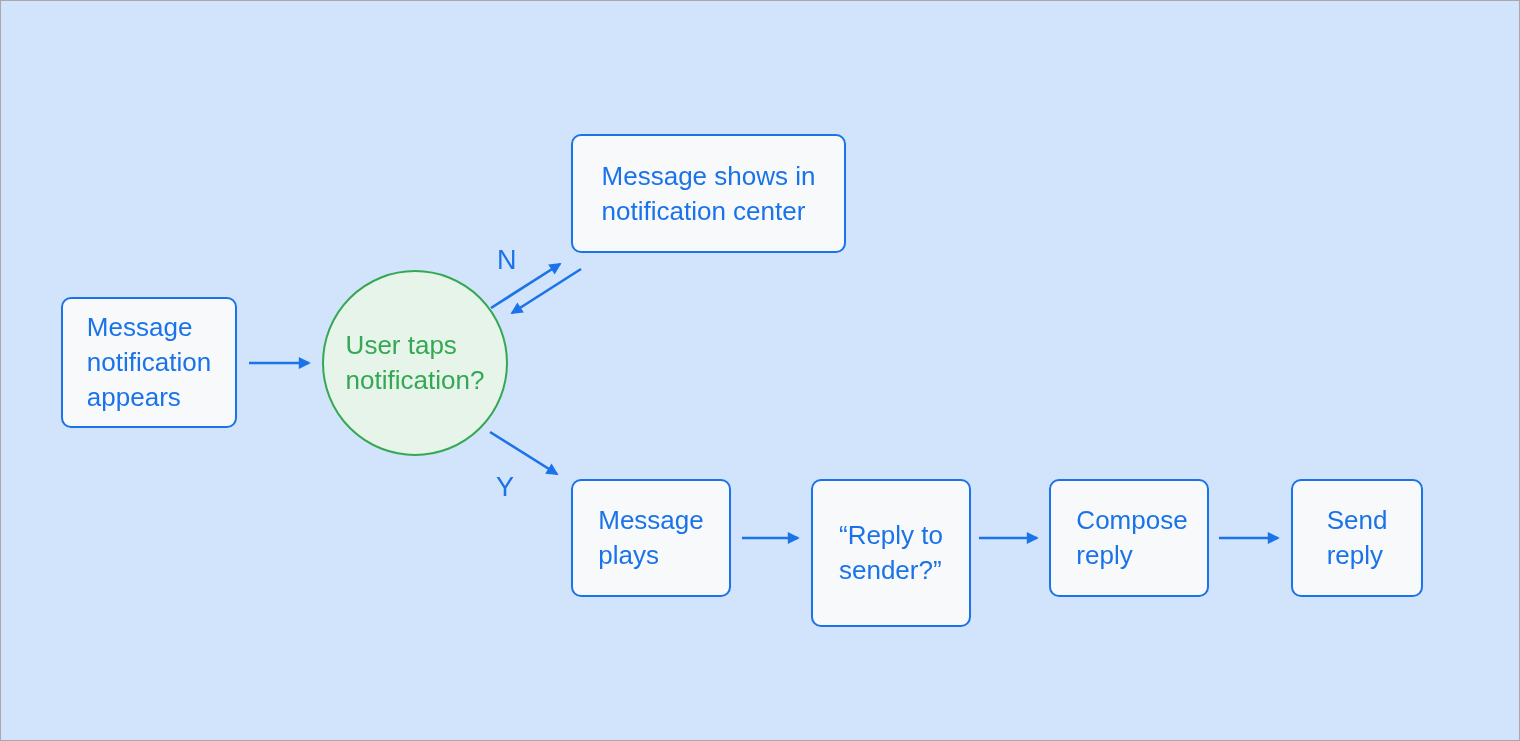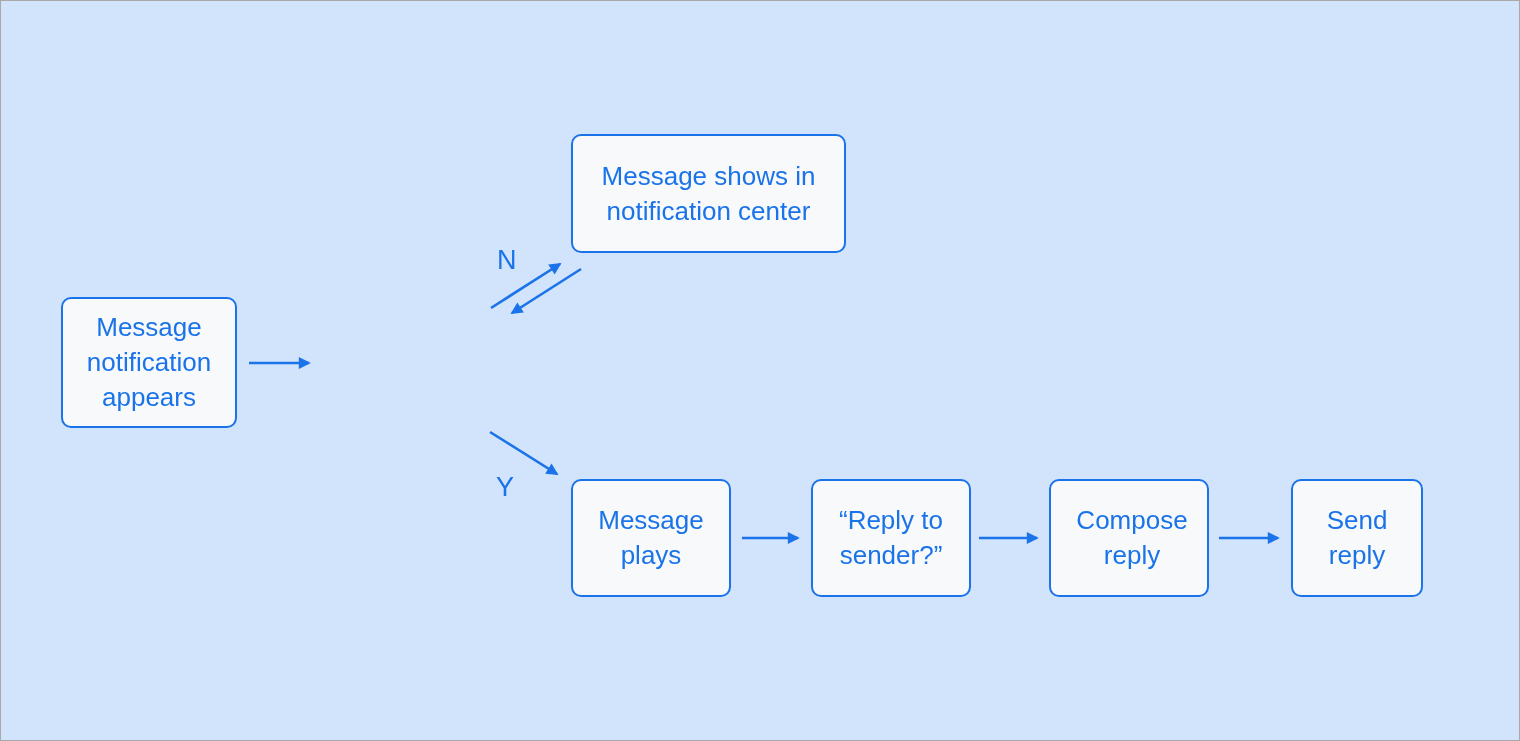--- a/index.html
+++ b/index.html
@@ -20,21 +20,20 @@
     left: 0; top: 0;
     width: 1520px;
     height: 741px;
     pointer-events: none;
   }
   .node {
     position: absolute;
     display: flex;
     align-items: center;
     justify-content: center;
-    text-align: center;
     white-space: pre-line;
     font-size: 26px;
     line-height: 35px;
   }
   .process {
     background: #f7f9fb;
     border: 2px solid #1a73e8;
     border-radius: 10px;
     color: #1a73e8;
   }
@@ -48,21 +47,21 @@
     position: absolute;
     color: #1a73e8;
     font-size: 27px;
     line-height: 27px;
   }
   
   .n-start        { left: 60px;   top: 296px; width: 176px; height: 131px; }
   .n-decision     { left: 321px;  top: 269px; width: 186px; height: 186px; }
   .n-notif-center { left: 570px;  top: 133px; width: 275px; height: 119px; }
   .n-msg-plays    { left: 570px;  top: 478px; width: 160px; height: 118px; }
-  .n-reply-sender { left: 810px;  top: 478px; width: 160px; height: 118px; }
+  .n-reply-sender { left: 810px;  top: 478px; width: 160px; height: 148px; }
   .n-compose      { left: 1048px; top: 478px; width: 160px; height: 118px; padding-left: 6px; }
   .n-send         { left: 1290px; top: 478px; width: 132px; height: 118px; }
   .l-no  { left: 496px; top: 246px; }
   .l-yes { left: 495px; top: 473px; }
 </style>
 </head>
 <body>
 
 <div class="canvas">
 
@@ -80,20 +79,22 @@
       <line x1="741" y1="537" x2="797" y2="537" marker-end="url(#arrowhead)"></line>
       <line x1="978" y1="537" x2="1036" y2="537" marker-end="url(#arrowhead)"></line>
       <line x1="1218" y1="537" x2="1277" y2="537" marker-end="url(#arrowhead)"></line>
     </g>
   </svg>
 
   <div class="node process n-start">Message
 notification
 appears</div>
 
+  <div class="node decision n-decision">User taps
+notification?</div>
 
   <div class="node process n-notif-center">Message shows in
 notification center</div>
 
   <div class="node process n-msg-plays">Message
 plays</div>
 
   <div class="node process n-reply-sender">“Reply to
 sender?”</div>
 

